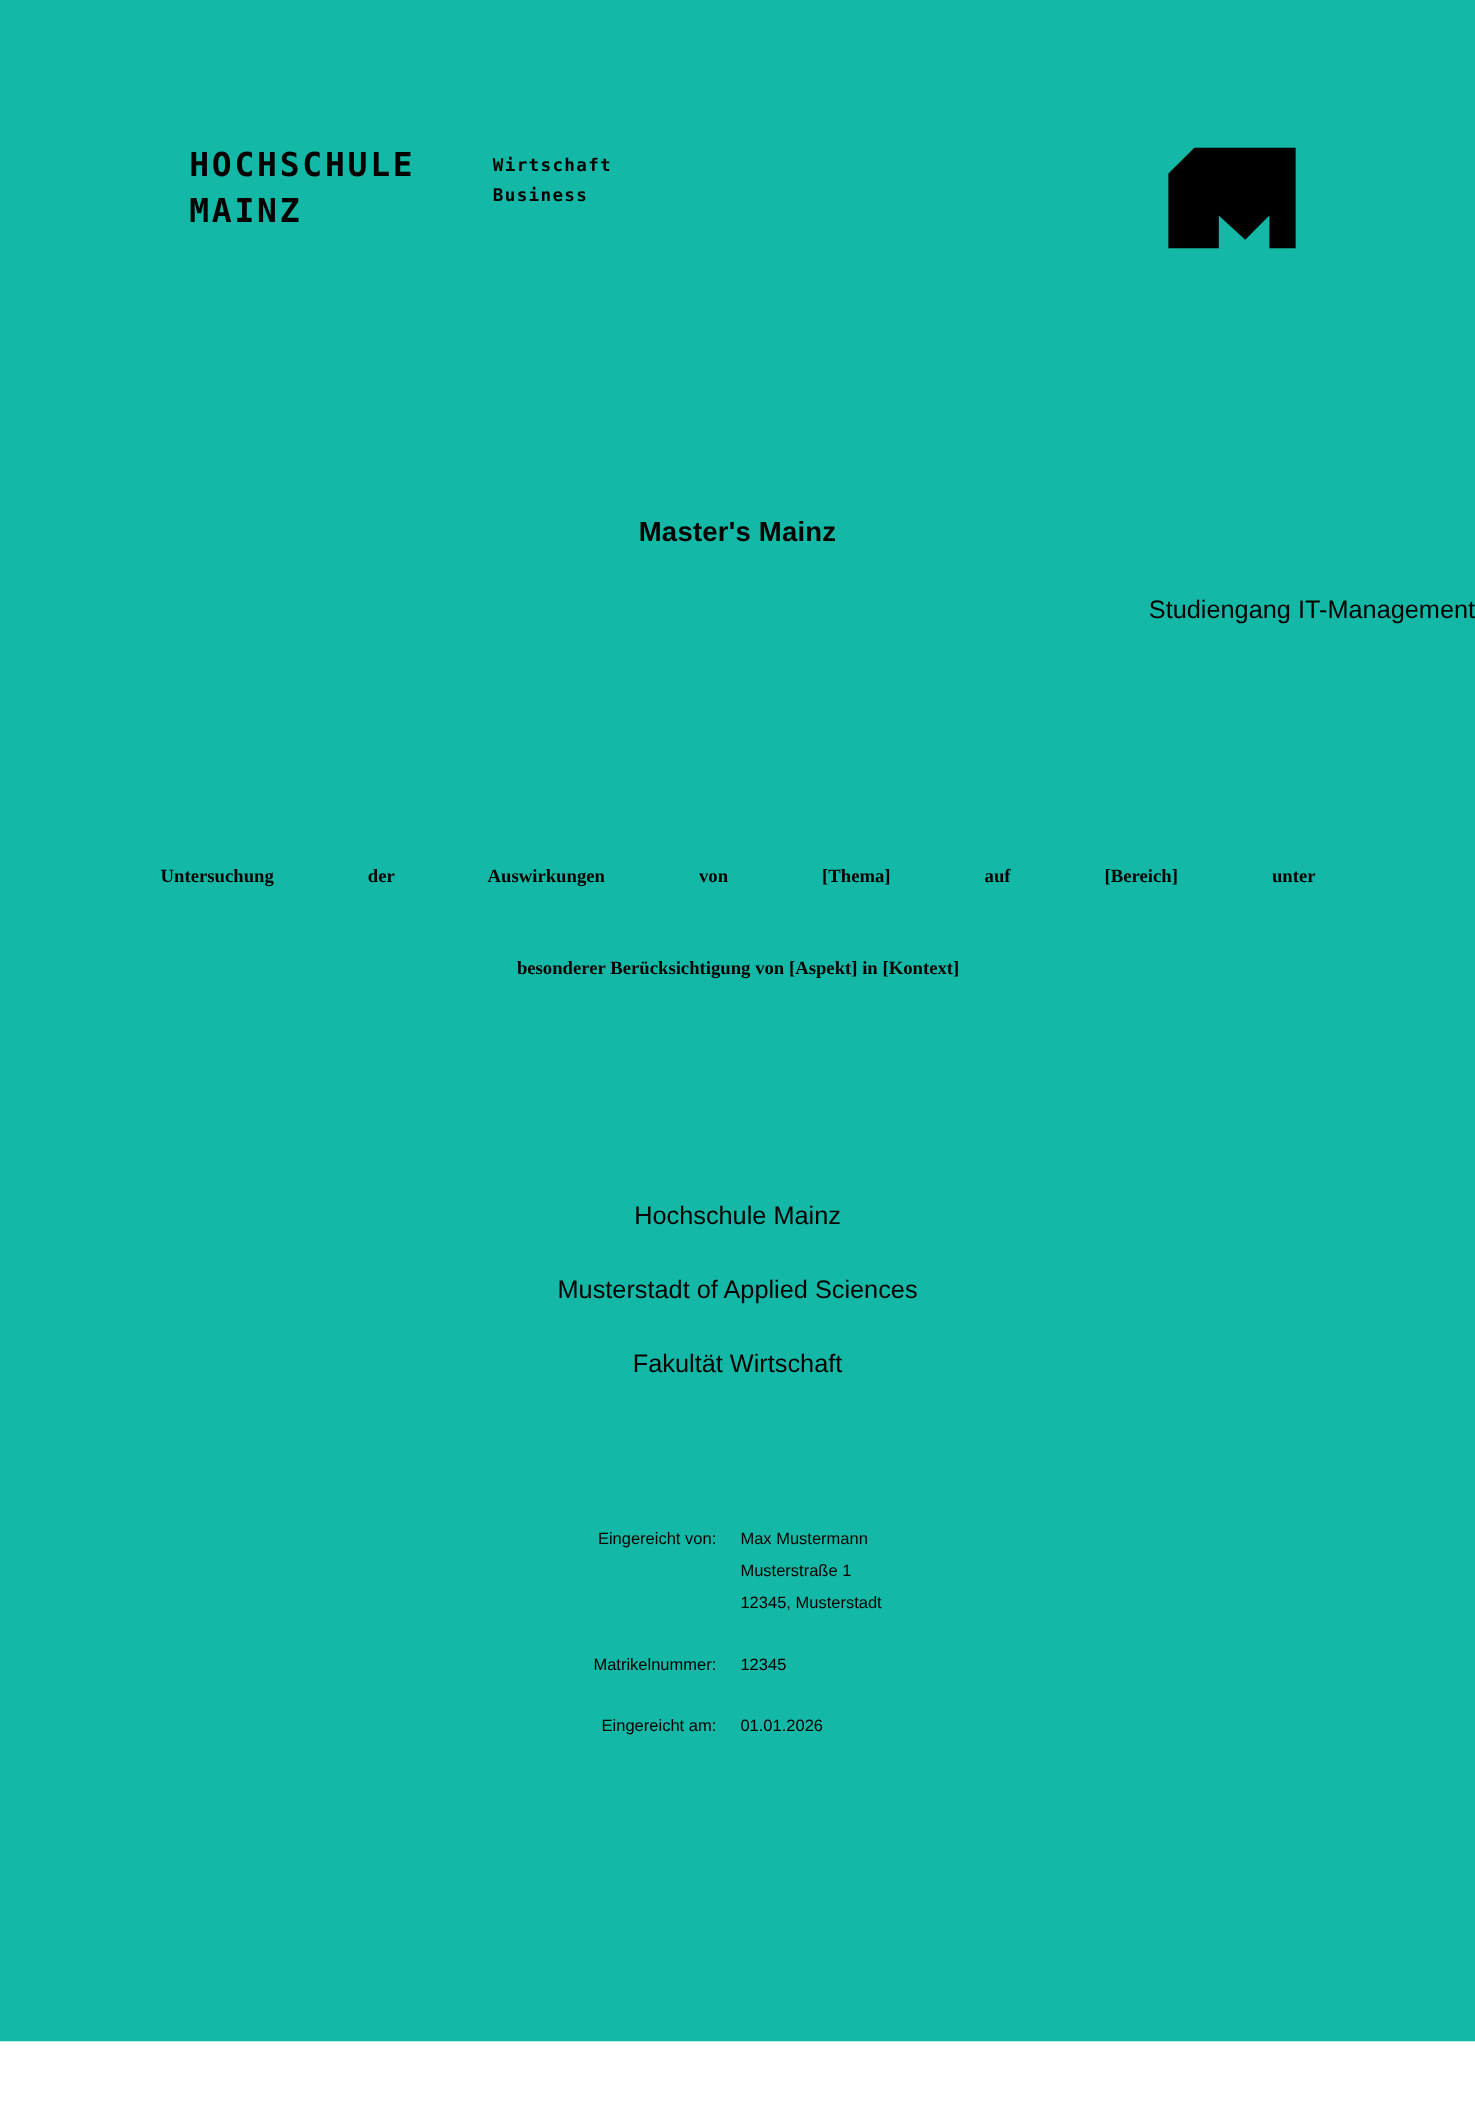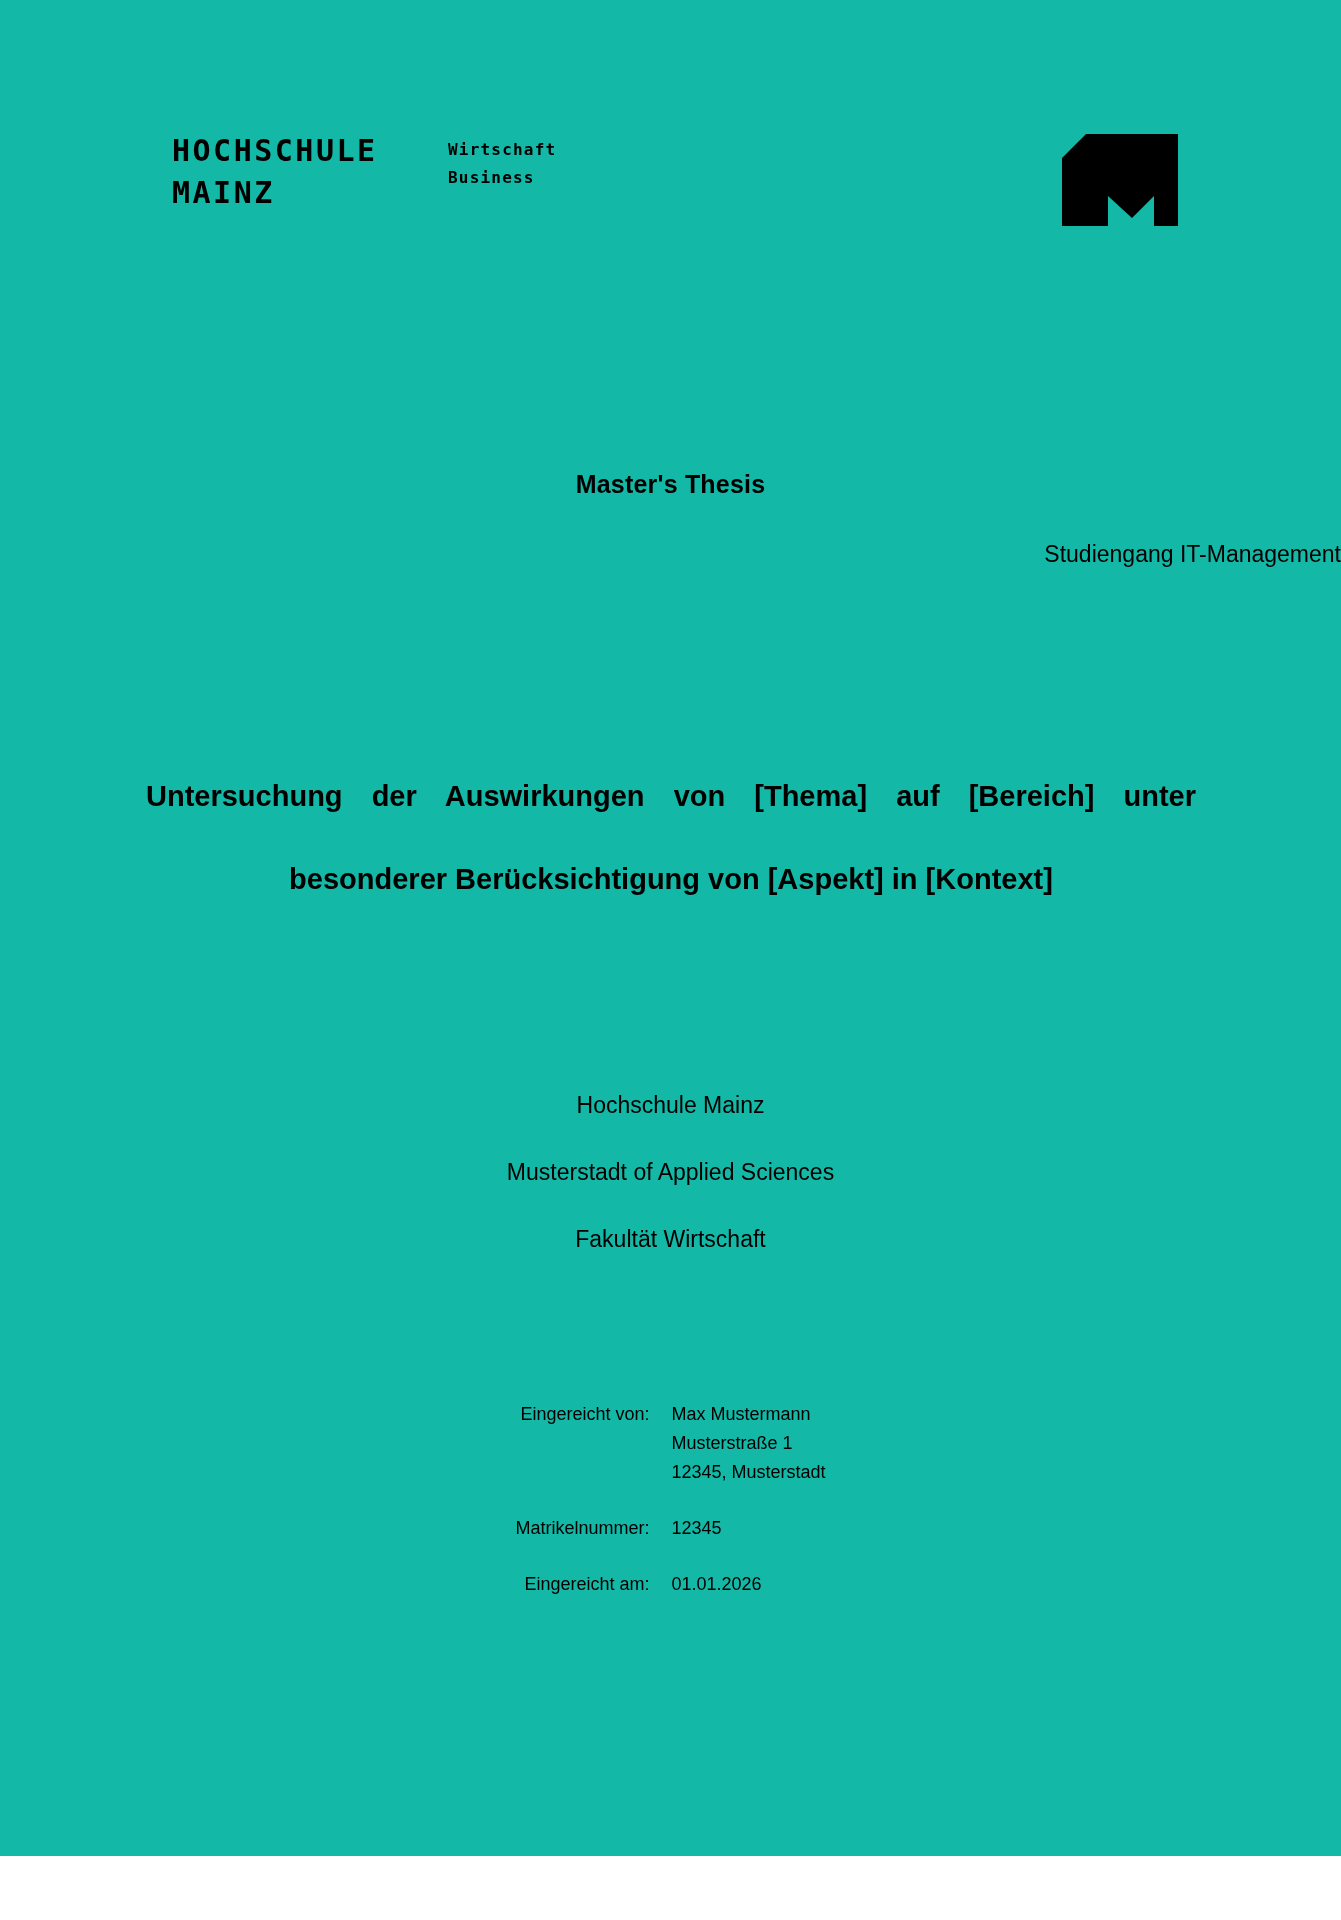--- a/index.html
+++ b/index.html
@@ -77,23 +77,24 @@
     font-weight: normal;
   }
 
   .thesis-title {
     position: absolute;
     top: 755px;
     left: 146px;
     width: 1050px;
     text-align: justify;
     text-align-last: justify;
-    font-size: 29px;
+    font-size: 17px;
     font-weight: bold;
     line-height: 83px;
+    font-family: Liberation Serif, serif;
   }
   .thesis-title .line2 {
     display: block;
     text-align: center;
     text-align-last: center;
   }
 
   .institution {
     position: absolute;
     top: 1072px;
@@ -106,23 +107,23 @@
   .institution div { display: block; }
 
   
   .meta {
     position: absolute;
     top: 1385px;
     left: 0;
     width: 100%;
   }
   .meta table {
-    margin: 15px auto;
+    margin: 0 auto;
     border-collapse: collapse;
-    font-size: 18px;
+    font-size: 15px;
   }
   .meta td {
     vertical-align: top;
     padding: 0;
   }
   .meta td.label {
     text-align: right;
     padding-right: 22px;
     white-space: nowrap;
     line-height: 29px;
@@ -148,21 +149,21 @@
       <div>Wirtschaft</div>
       <div>Business</div>
     </div>
     <div class="logo-mark">
       <svg viewBox="0 0 116 92" width="116" height="92" aria-hidden="true">
         <path d="M0 24 L24 0 L116 0 L116 92 L92 92 L92 62 L70 84 L46 62 L46 92 L0 92 Z" fill="#000000"></path>
       </svg>
     </div>
   </div>
 
-  <div class="doc-type">Master's Thesis</div>
+  <div class="doc-type">Master's Mainz</div>
   <div class="program">Studiengang IT-Management</div>
 
   <div class="thesis-title">
     <span class="line1">Untersuchung der Auswirkungen von [Thema] auf [Bereich] unter</span>
     <span class="line2">besonderer Berücksichtigung von [Aspekt] in [Kontext]</span>
   </div>
 
   <div class="institution">
     <div>Hochschule Mainz</div>
     <div>Musterstadt of Applied Sciences</div>

